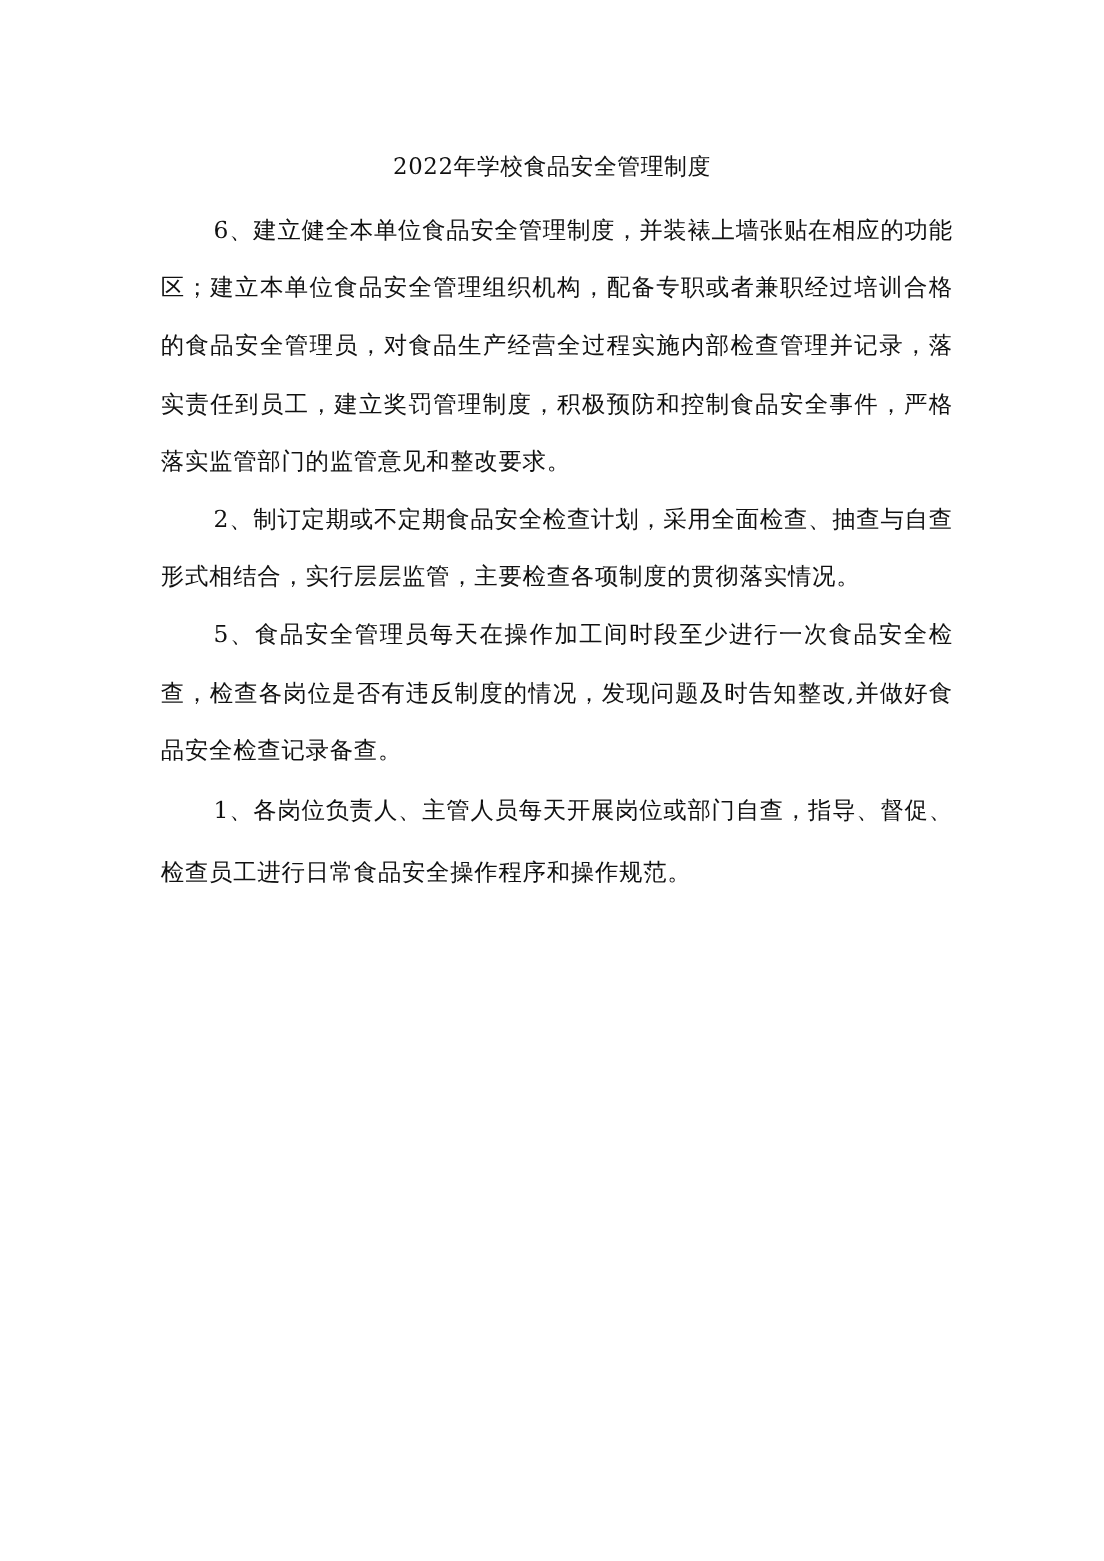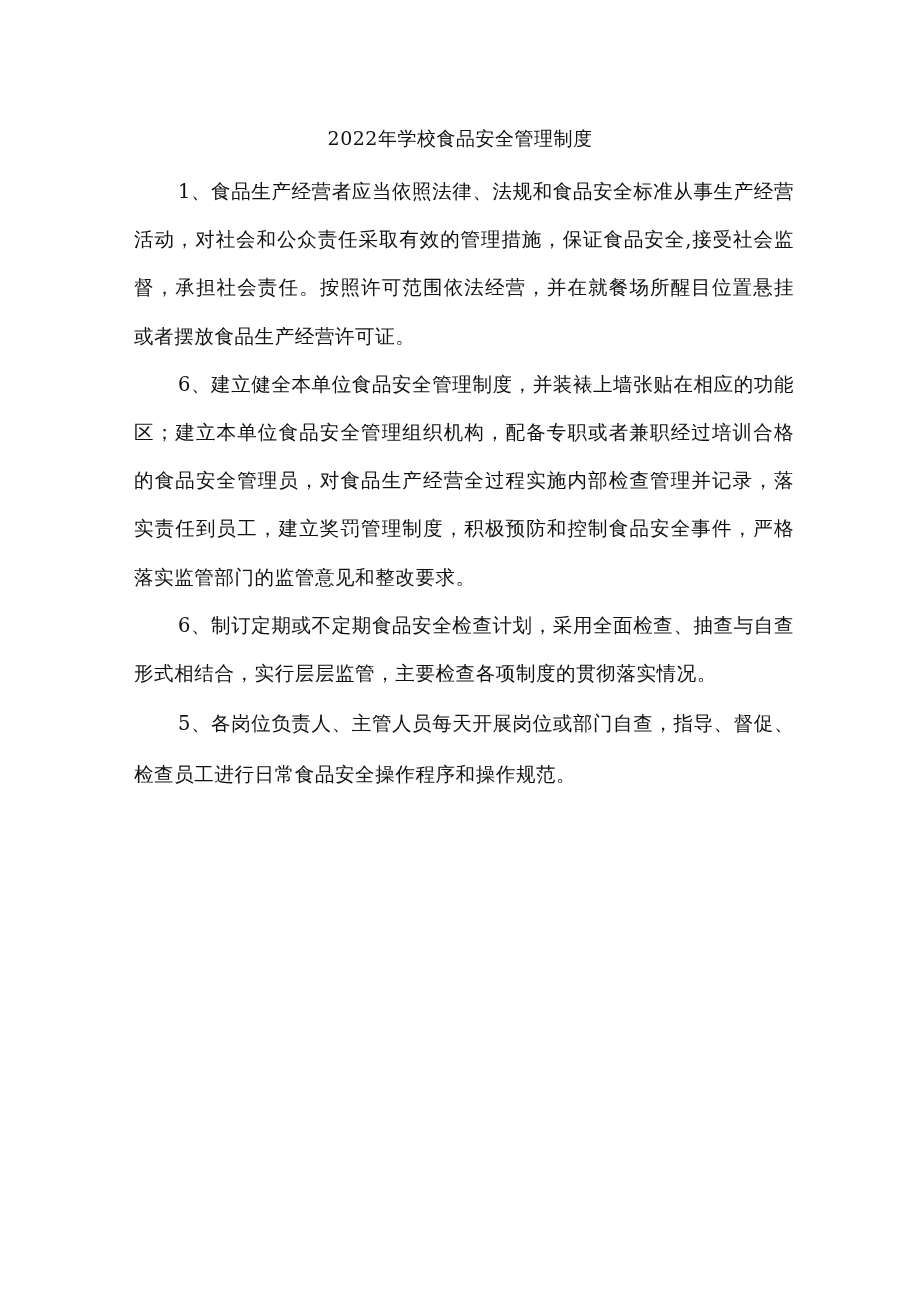--- a/index.html
+++ b/index.html
@@ -12,18 +12,18 @@
   .para { font-size: 19.5px; line-height: 48.2px; text-indent: 44px;
           text-align: justify; text-justify: inter-ideograph; margin: 0; letter-spacing: 0.6px; }
   .para.p6 { line-height: 51px; }
 </style>
 </head>
 <body>
 
 <div class="page">
   <div class="title">2022年学校食品安全管理制度</div>
   <div class="body">
-    <p class="para">1、食品生产经营者应当依照法律、法规和食品安全标准从事生产经营活动，对社会和公众责任采取有效的管理措施，保证食品安全,接受社会监督，承担社会责任。按照许可范围依法经营，并在就餐场所醒目位置悬挂或者摆放食品生产经营许可证。</p>
     <p class="para">6、建立健全本单位食品安全管理制度，并装裱上墙张贴在相应的功能区；建立本单位食品安全管理组织机构，配备专职或者兼职经过培训合格的食品安全管理员，对食品生产经营全过程实施内部检查管理并记录，落实责任到员工，建立奖罚管理制度，积极预防和控制食品安全事件，严格落实监管部门的监管意见和整改要求。</p>
-    <p class="para">6、制订定期或不定期食品安全检查计划，采用全面检查、抽查与自查形式相结合，实行层层监管，主要检查各项制度的贯彻落实情况。</p>
-    <p class="para p6">5、各岗位负责人、主管人员每天开展岗位或部门自查，指导、督促、检查员工进行日常食品安全操作程序和操作规范。</p>
+    <p class="para">2、制订定期或不定期食品安全检查计划，采用全面检查、抽查与自查形式相结合，实行层层监管，主要检查各项制度的贯彻落实情况。</p>
+    <p class="para">5、食品安全管理员每天在操作加工间时段至少进行一次食品安全检查，检查各岗位是否有违反制度的情况，发现问题及时告知整改,并做好食品安全检查记录备查。</p>
+    <p class="para p6">1、各岗位负责人、主管人员每天开展岗位或部门自查，指导、督促、检查员工进行日常食品安全操作程序和操作规范。</p>
   </div>
 </div>
 
 </body></html>

